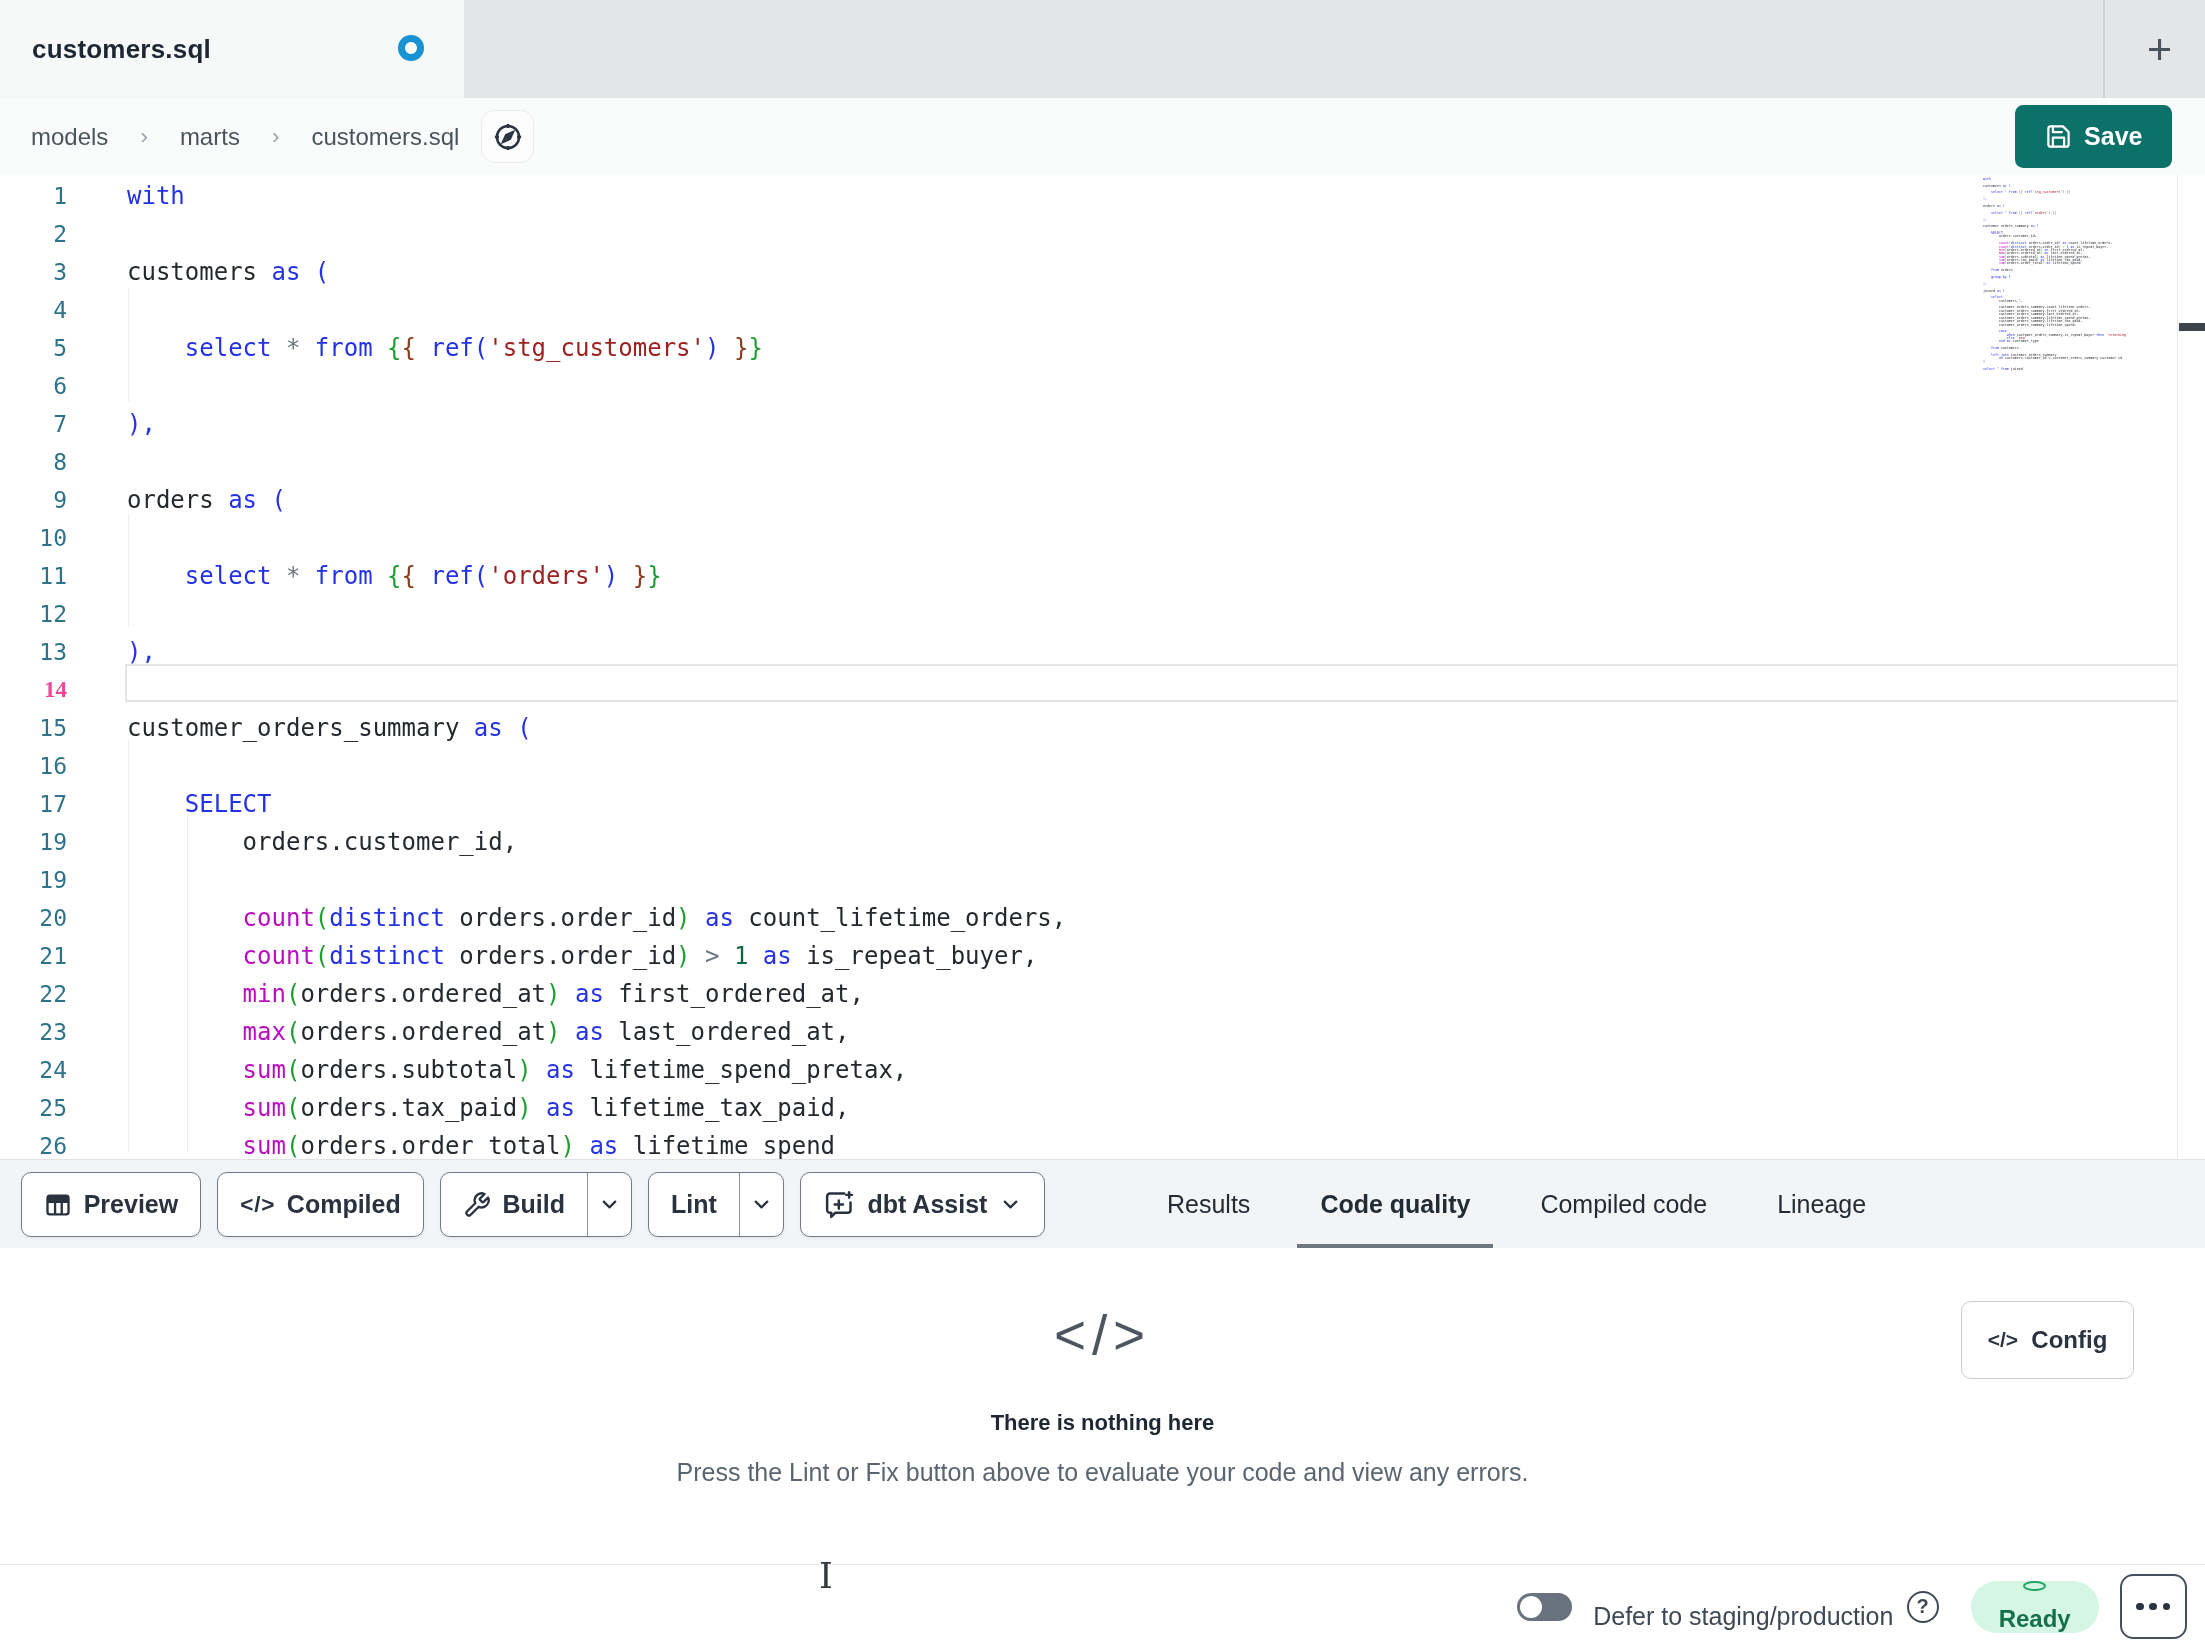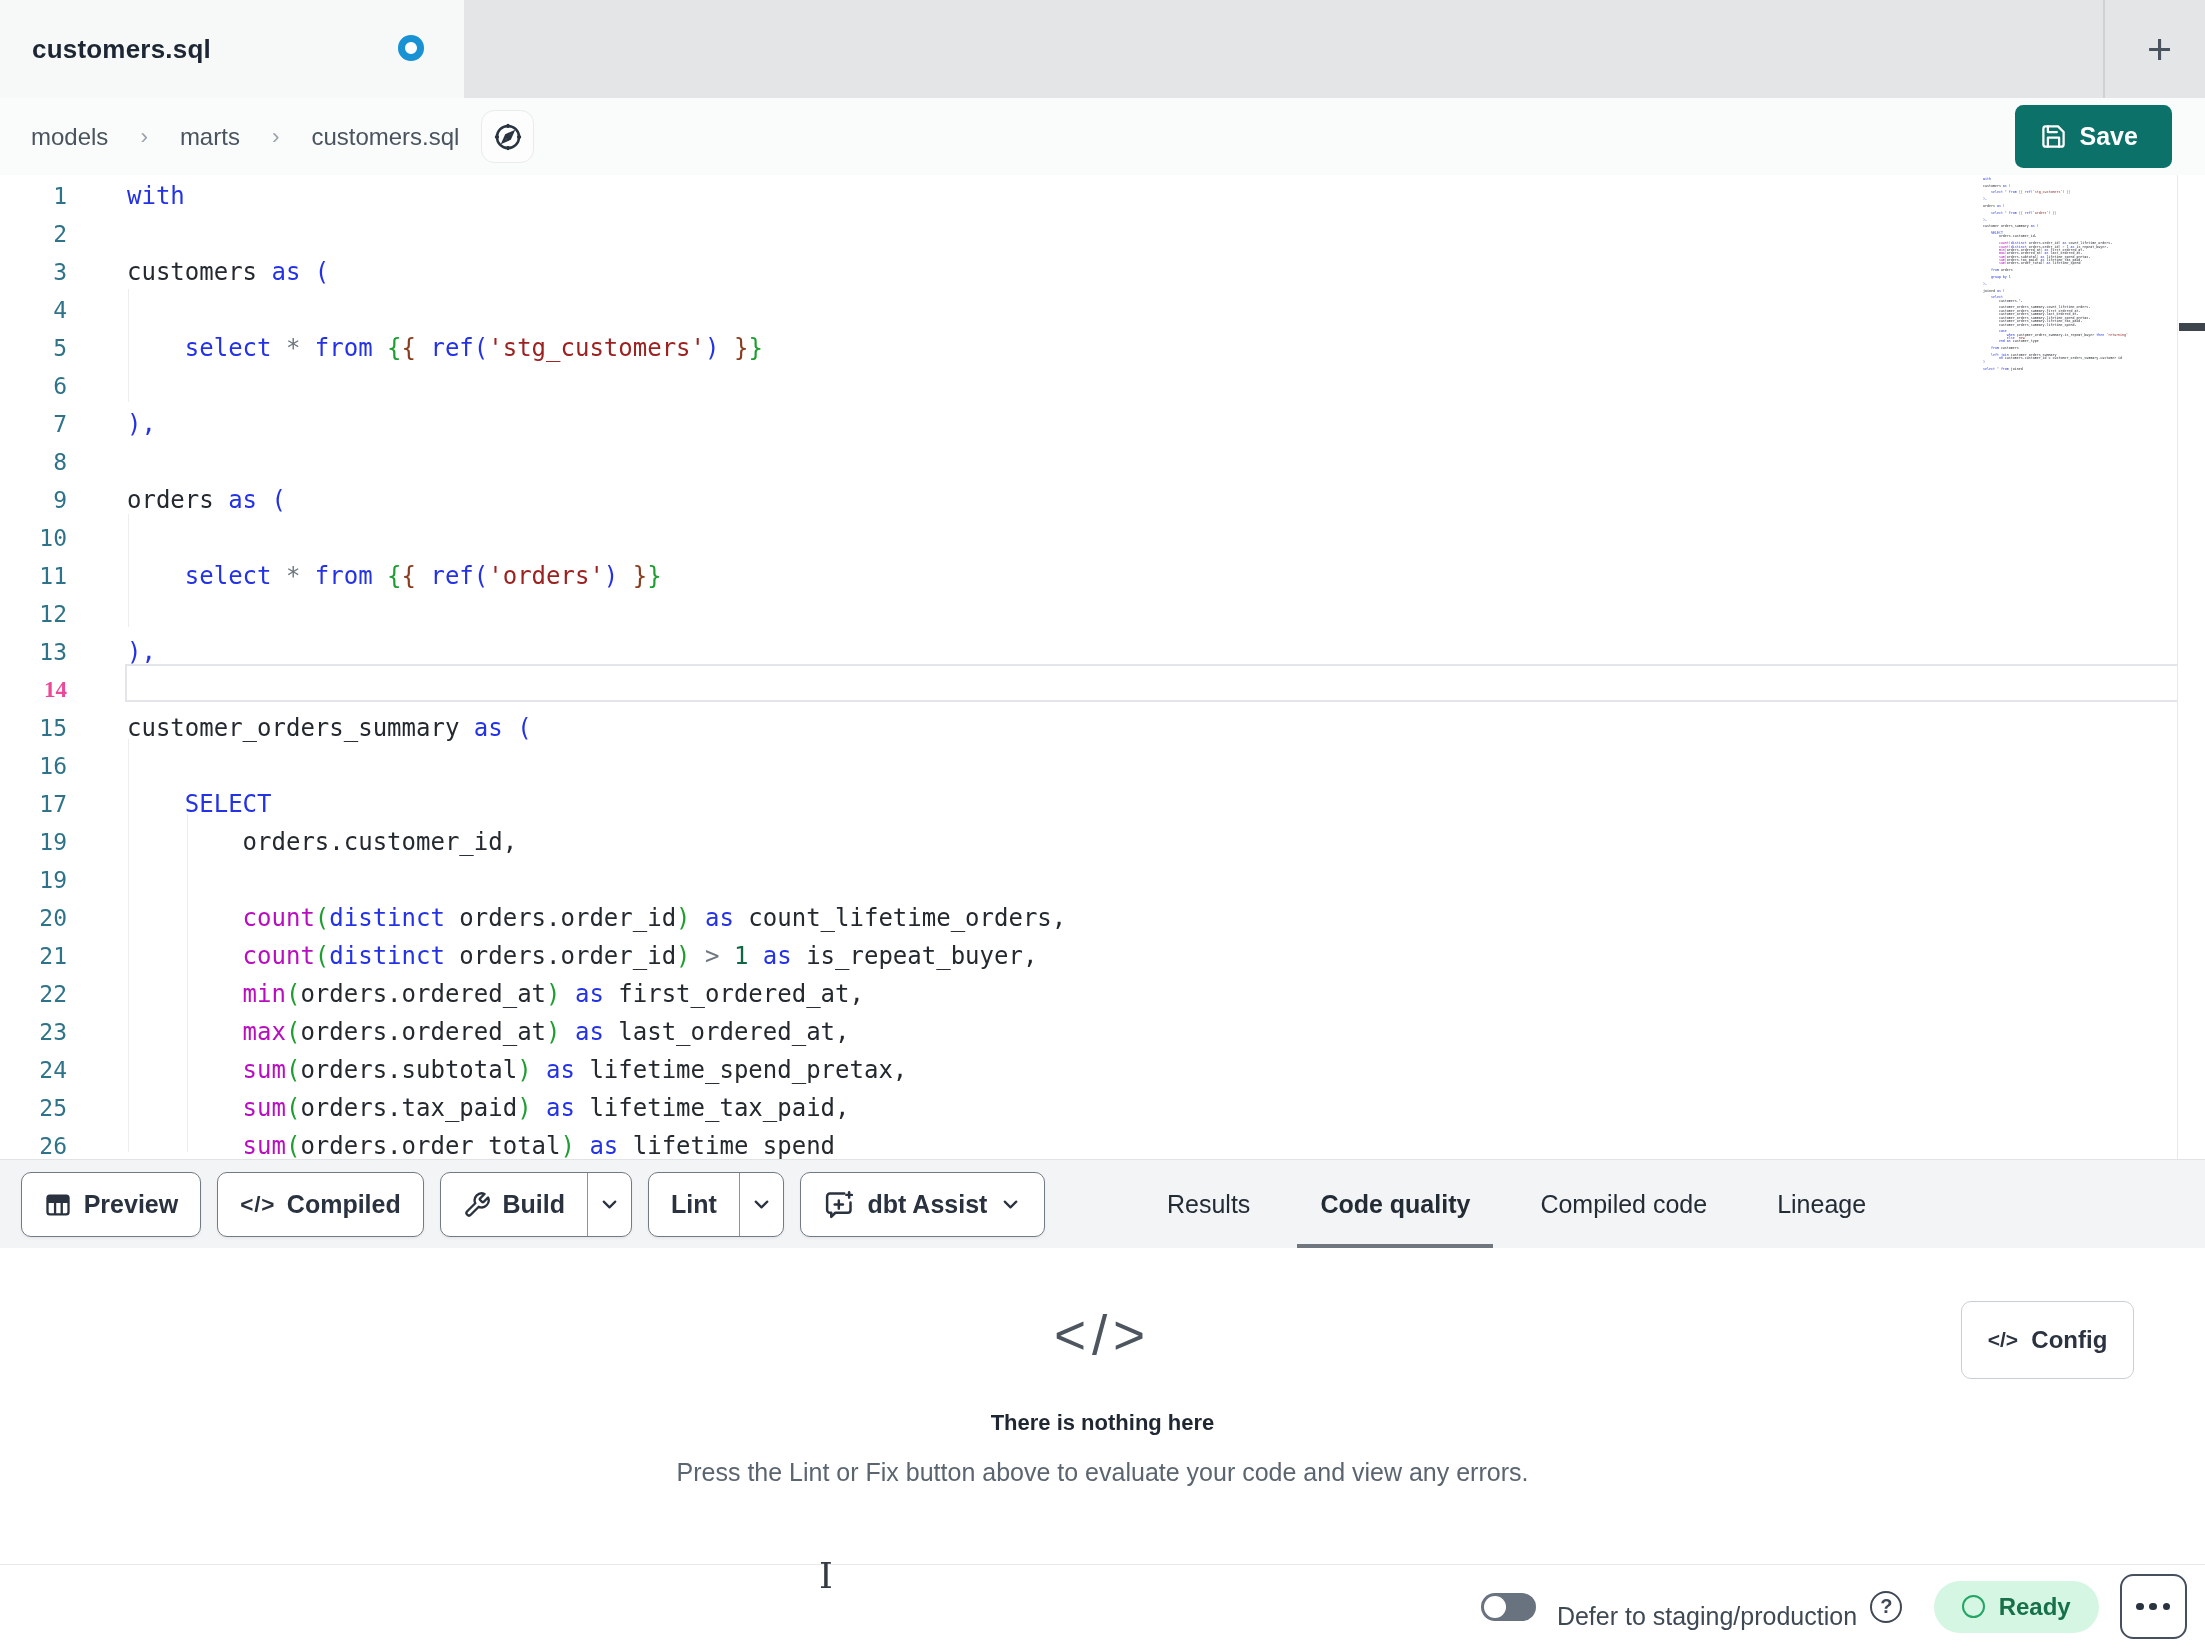--- a/index.html
+++ b/index.html
@@ -21,21 +21,21 @@
   
   .crumbrow{position:absolute;left:0;top:98px;width:2205px;height:77px;background:#fafbfb;
     display:flex;align-items:center;padding:0 33px 0 31px;box-sizing:border-box;}
   .crumb{display:flex;align-items:center;gap:32px;font-size:24px;color:#4a545e;}
   .crumb .sep{color:#9aa3ad;font-size:22.5px;}
   .crumb .item{cursor:pointer;}
   .compass-btn{margin-left:22px;width:53px;height:53px;border-radius:13.3px;border:1.7px solid #e8eaec;
     background:#fdfdfd;display:flex;align-items:center;justify-content:center;cursor:pointer;padding:0;}
   .save-btn{margin-left:auto;height:63px;min-width:157px;border-radius:8.3px;border:none;cursor:pointer;
     background:var(--accent-teal);color:#ffffff;font-size:25px;font-weight:600;font-family:inherit;
-    display:flex;align-items:center;justify-content:flex-start;gap:12.5px;padding:0 25px;}
+    display:flex;align-items:center;justify-content:center;gap:12.5px;padding:0 25px;}
   
   .editor{position:absolute;left:0;top:175px;width:2205px;height:984px;background:#ffffff;overflow:hidden;}
   .codelines{position:absolute;left:0;top:1.7px;right:0;}
   .cl{display:flex;height:38px;}
   .ln{flex:none;width:67px;text-align:right;font-family:"DejaVu Sans Mono",monospace;font-size:23px;
       line-height:38px;color:var(--linenumber);cursor:pointer;}
   .lc{flex:1;padding-left:60px;font-family:"DejaVu Sans Mono",monospace;font-size:24px;line-height:38px;
       white-space:pre;cursor:text;}
   .cl.active .ln{color:#ec4899;font-weight:700;font-family:Liberation Serif, serif;}
   .active-line-box{position:absolute;left:125px;width:2053px;height:38px;box-sizing:border-box;
@@ -76,21 +76,21 @@
   .statusbar{position:absolute;left:0;top:1564px;width:2205px;height:84px;background:#ffffff;
     border-top:1.7px solid #e7e9eb;box-sizing:border-box;display:flex;align-items:center;
     justify-content:flex-end;padding-right:18.3px;gap:0;}
   .toggle{width:55px;height:28px;border-radius:14px;background:#69727f;position:relative;cursor:pointer;flex:none;}
   .toggle .knob{position:absolute;left:3.3px;top:3.3px;width:22px;height:22px;border-radius:50%;background:#ffffff;}
   .defer-label{margin-left:21px;font-size:25px;color:#3f4954;margin-top:20px;}
   .help{margin-left:13.3px;width:32px;height:32px;border-radius:50%;border:2.1px solid #3f4854;color:#3f4854;
     display:flex;align-items:center;justify-content:center;font-size:20px;font-weight:700;cursor:pointer;
     box-sizing:border-box;}
   .ready{margin-left:32px;height:52px;border-radius:26px;background:var(--ready-bg);display:flex;
-    align-items:center;gap:13.3px;padding:0 28px;}
+    align-items:center;gap:13.3px;padding:0 28px;flex-direction:column;}
   .ready .ring{width:23px;height:23px;border-radius:50%;border:2.5px solid #22a565;box-sizing:border-box;}
   .ready .rlabel{font-size:24px;font-weight:600;color:var(--ready-text);}
   .overflow-btn{margin-left:21px;width:67px;height:65px;border-radius:13.3px;border:2.1px solid #454f5e;
     background:#ffffff;display:flex;align-items:center;justify-content:center;gap:5.8px;cursor:pointer;}
   .overflow-btn i{width:7.5px;height:7.5px;border-radius:50%;background:#2a3440;}
   
   .ibeam{position:absolute;left:819px;top:1556px;font-family:"DejaVu Serif",serif;font-size:35px;
     color:#333a41;pointer-events:none;text-shadow:0 0 0.8px #fff;}
   svg{display:block;}
 </style>

